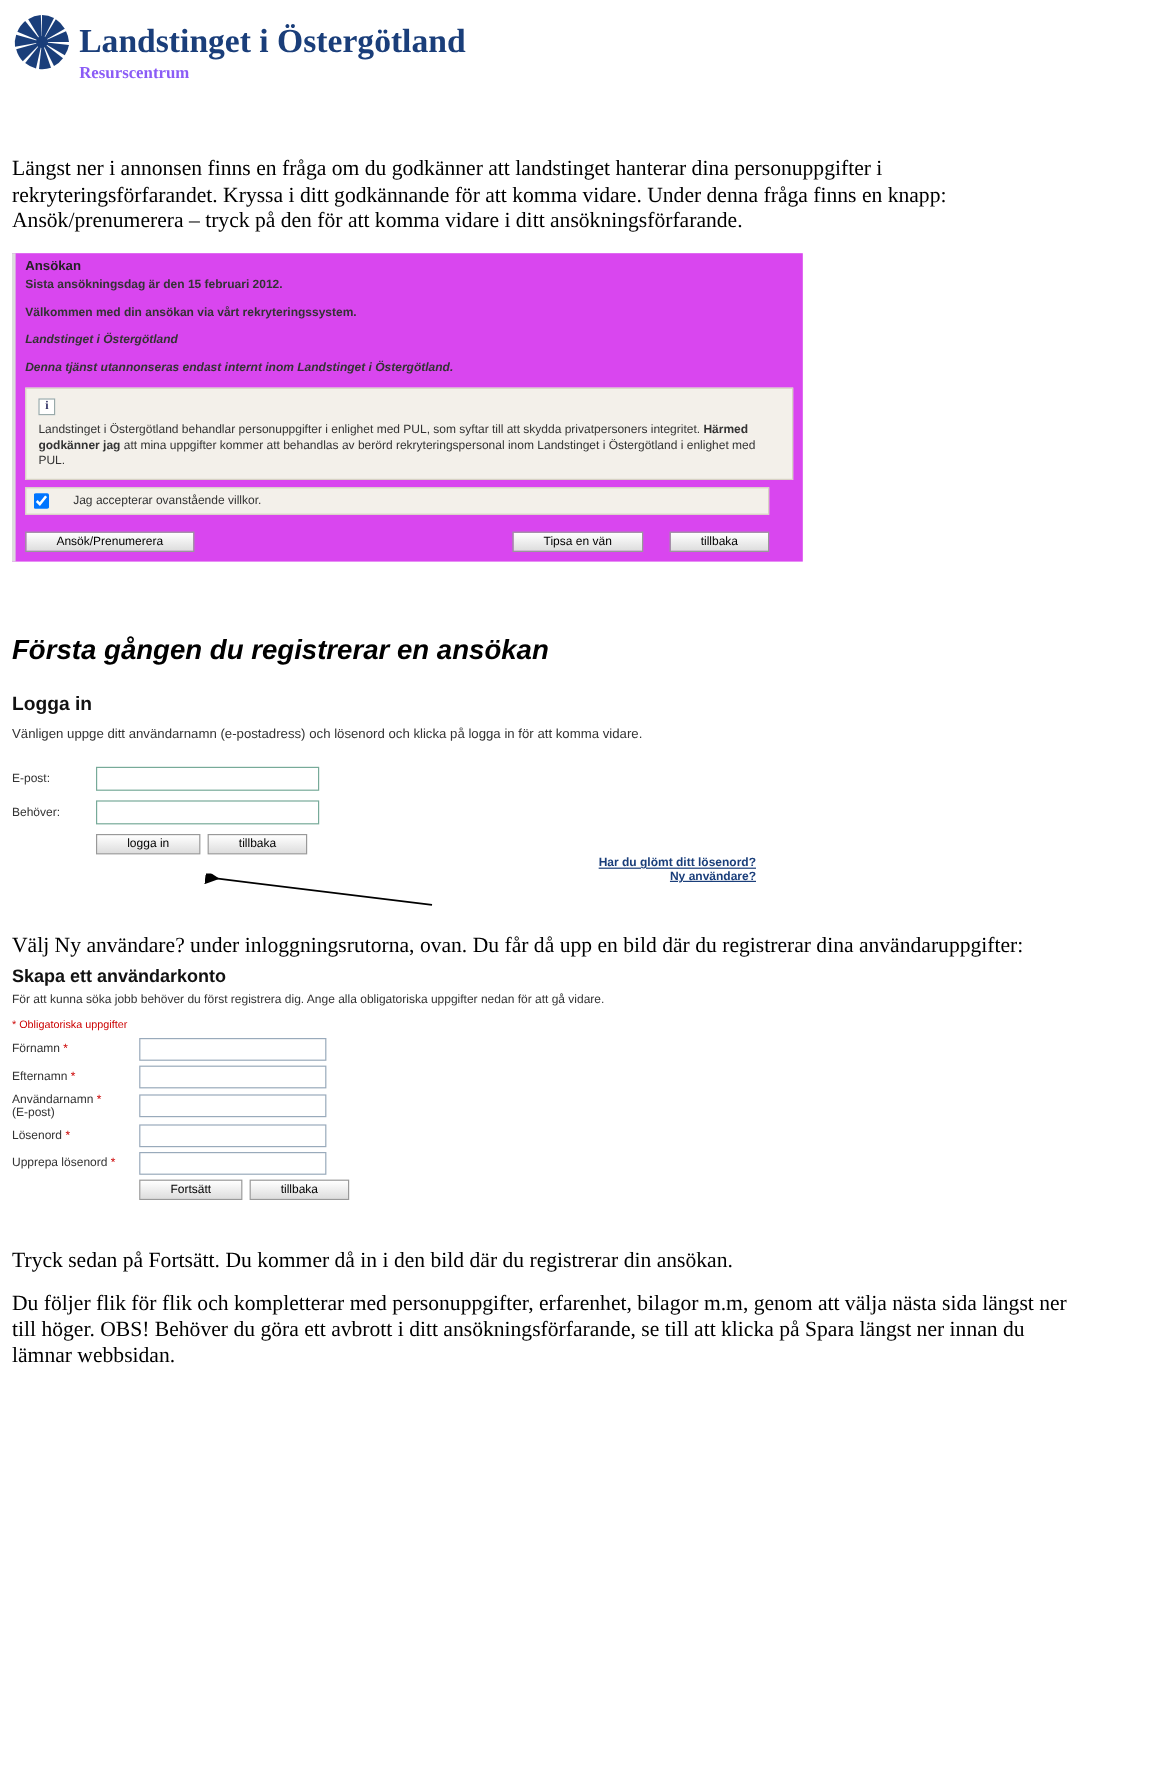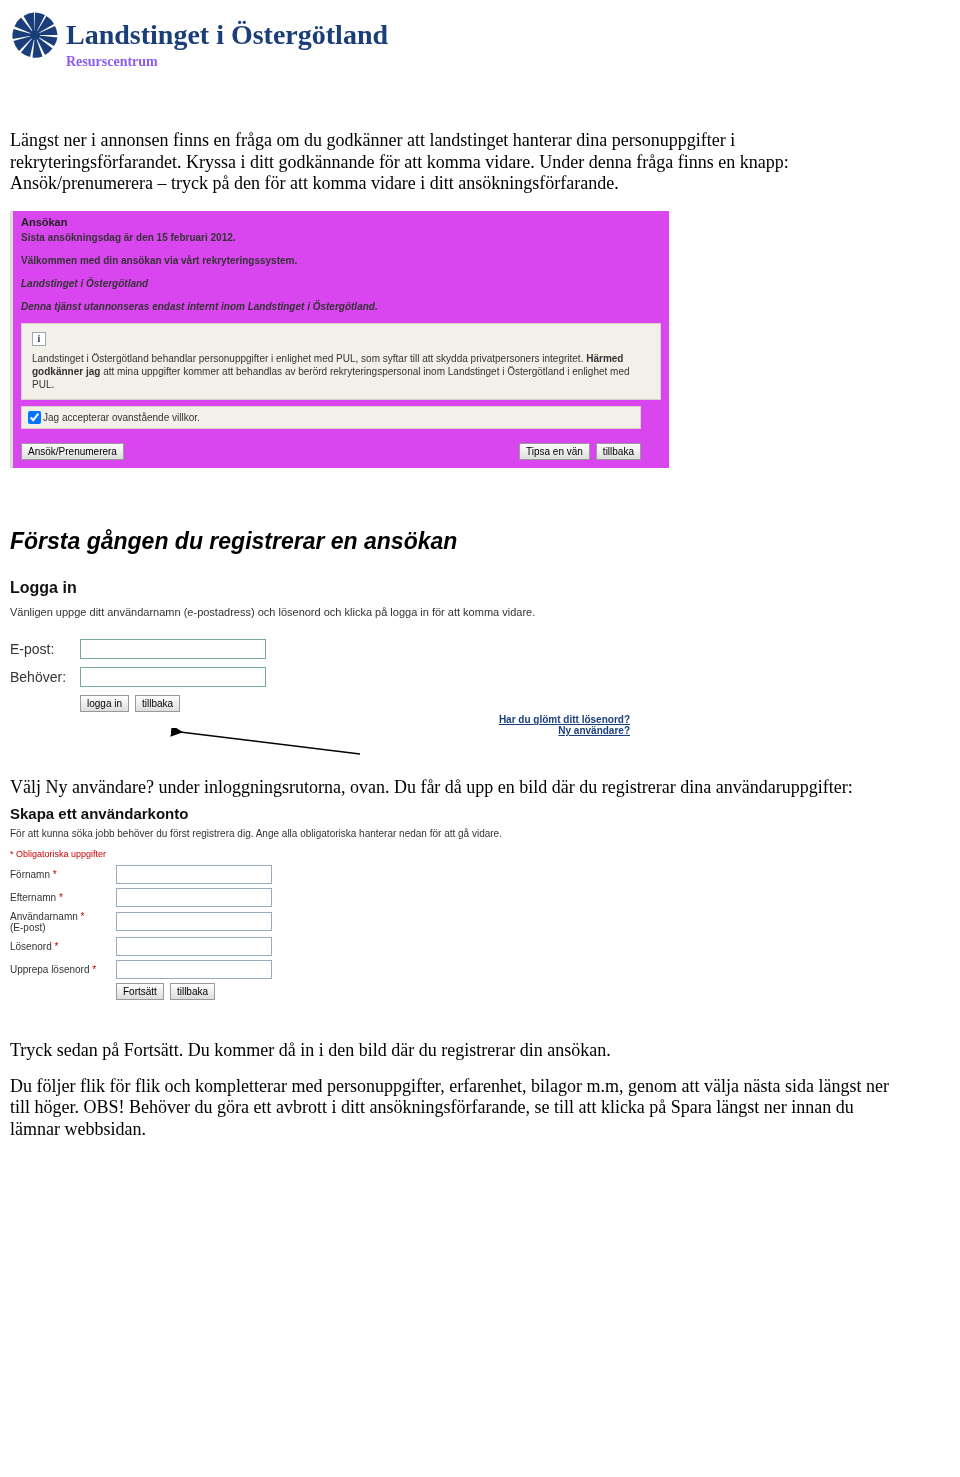--- a/index.html
+++ b/index.html
@@ -67,39 +67,39 @@
     text-align: center;
     line-height: 12px;
     margin-bottom: 6px;
   }
   .accept-row {
     background: #f3f0ea;
     border: 1px solid #d7d2c4;
     padding: 4px 6px;
     display: flex;
     align-items: center;
-    gap: 2px;
+    gap: 20px;
     width: 620px;
     box-sizing: border-box;
   }
   .accept-row input[type=checkbox] { margin: 0; }
   .btn-row1 {
     margin-top: 14px;
     display: flex;
     justify-content: space-between;
     align-items: center;
     width: 620px;
   }
-  .btn-row1 .right { display: flex; gap: 6px; }
+  .btn-row1 .right { display: flex; gap: 22px; }
   button.grey {
     font-family: Arial, sans-serif;
     font-size: 10px;
     background: linear-gradient(#fff, #ddd);
     border: 1px solid #999;
-    padding: 2px 6px;
+    padding: 2px 25px;
     cursor: pointer;
   }
 
   h2.section {
     font-family: Arial, Helvetica, sans-serif;
     font-style: italic;
     font-weight: bold;
     font-size: 23px;
     color: #000;
     margin: 60px 0 24px 0;
@@ -120,21 +120,21 @@
     color: #111;
     margin-bottom: 8px;
   }
   .shot2 .instr { margin-bottom: 20px; line-height: 1.3; }
   .shot2 .form-row {
     display: flex;
     align-items: center;
     gap: 10px;
     margin-bottom: 8px;
   }
-  .shot2 .lbl { width: 60px; font-size: 14px; }
+  .shot2 .lbl { width: 60px; font-size: 10px; }
   .shot2 input.txt {
     font-size: 10px;
     border: 1px solid #7a9;
     height: 16px;
     width: 180px;
     background: #fff;
   }
   .shot2 .btns { margin-left: 70px; display: flex; gap: 6px; align-items: center; }
   .shot2 .links { margin-left: 70px; margin-top: 2px; }
   .shot2 .links a {
@@ -285,21 +285,21 @@
   </defs>
   <line x1="190" y1="26" x2="10" y2="4" stroke="#000" stroke-width="1.5" marker-end="url(#ah)"></line>
 </svg>
 
 
 <p class="body-para" style="margin-top:12px;font-family:Liberation Serif, serif;">Välj Ny användare? under inloggningsrutorna, ovan. Du får då upp en bild där du registrerar dina användaruppgifter:</p>
 
 
 <div class="shot3">
   <div class="h3">Skapa ett användarkonto</div>
-  <div class="sub">För att kunna söka jobb behöver du först registrera dig. Ange alla obligatoriska hanterar nedan för att gå vidare.</div>
+  <div class="sub">För att kunna söka jobb behöver du först registrera dig. Ange alla obligatoriska uppgifter nedan för att gå vidare.</div>
   <div class="req">* Obligatoriska uppgifter</div>
 
   <div class="frow">
     <span class="flab"><span>Förnamn</span> <span class="star">*</span></span>
     <input class="t" type="text" style="">
   </div>
   <div class="frow">
     <span class="flab"><span>Efternamn</span> <span class="star">*</span></span>
     <input class="t" type="text" style="">
   </div>

